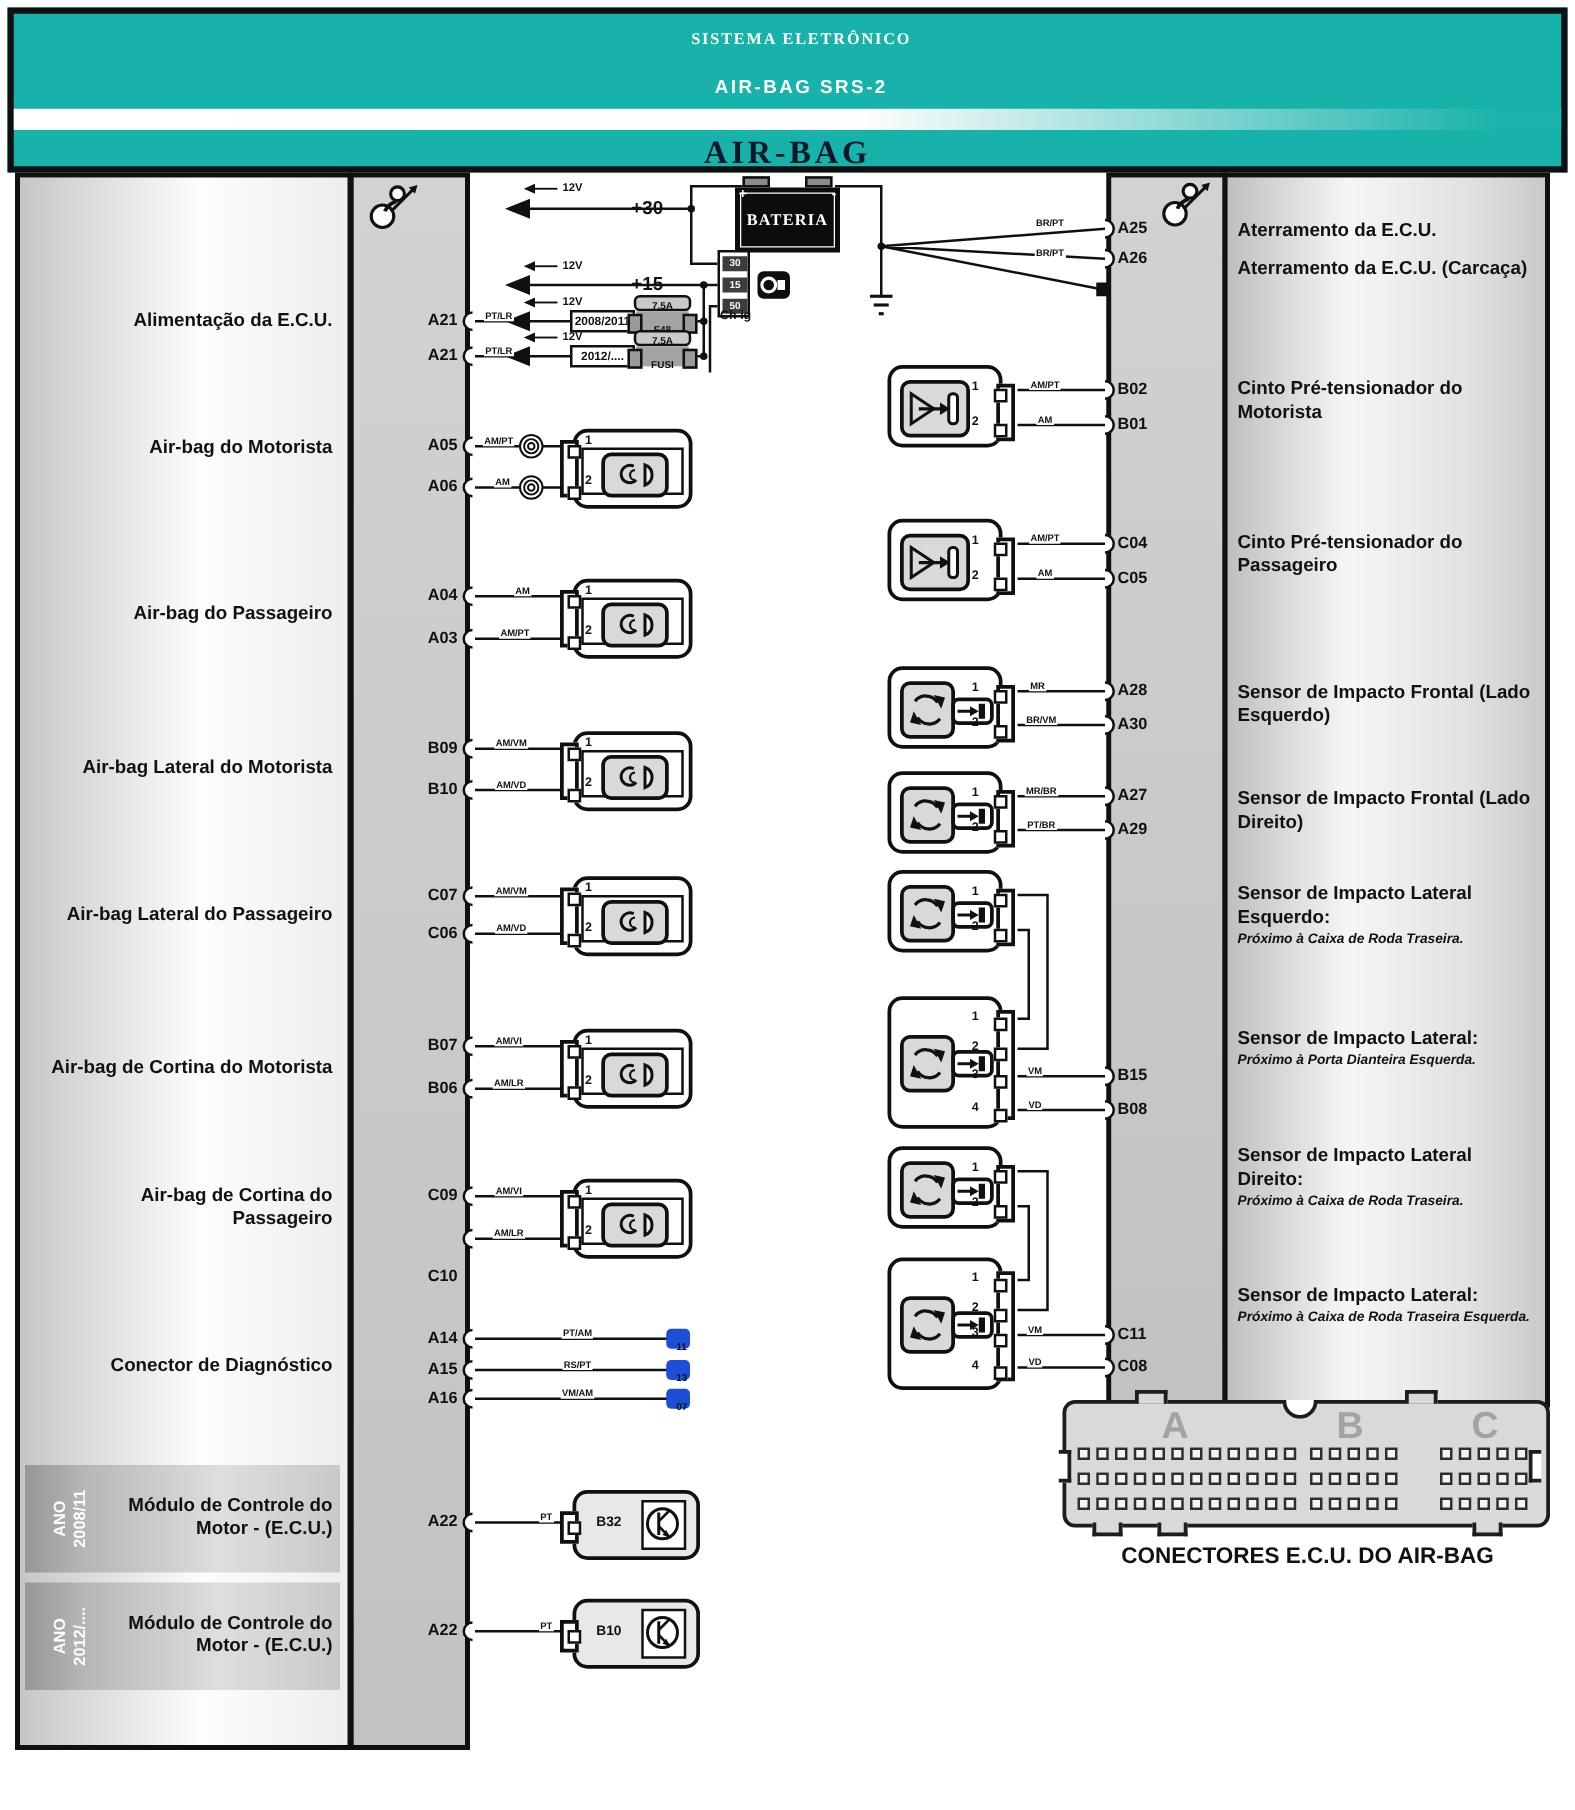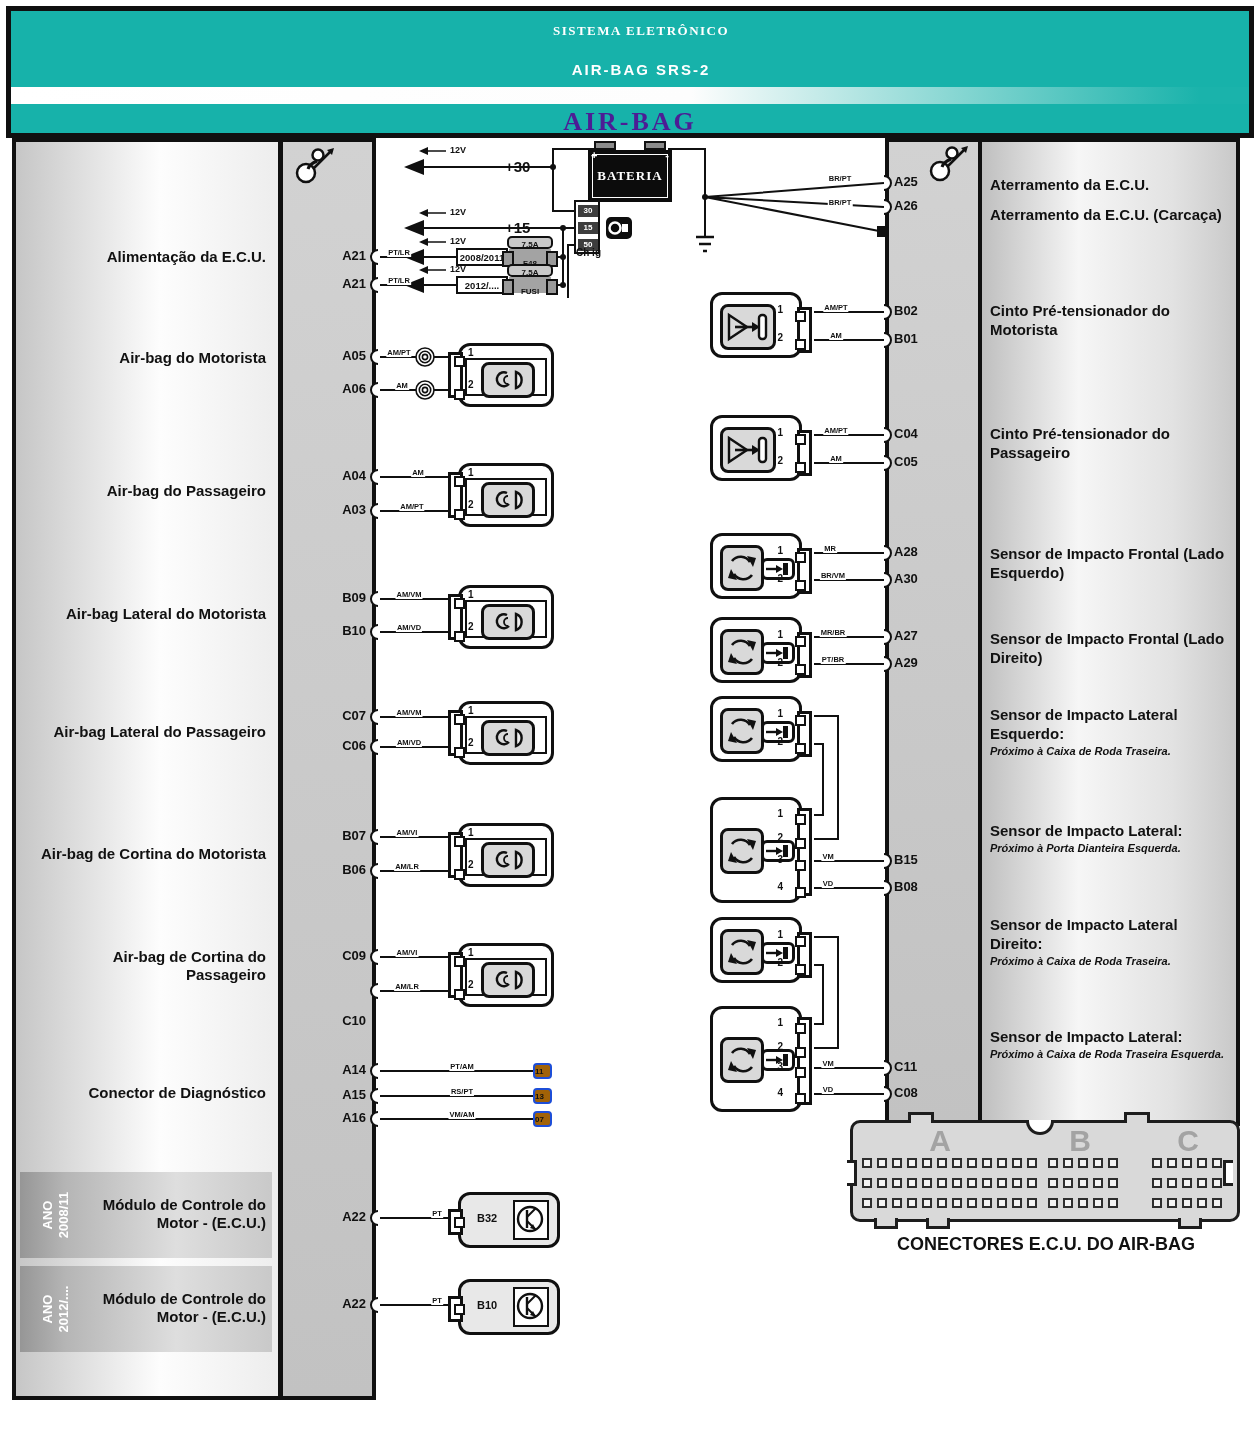--- a/index.html
+++ b/index.html
@@ -7,21 +7,21 @@
         font-family:"Liberation Sans",sans-serif;color:#111}
   .abs{position:absolute}
   
   .header{left:6px;top:6px;width:1248px;height:132px;background:#17b2aa;border:5px solid #101010;box-sizing:border-box}
   .vehbox{left:78px;top:18px;width:352px;height:36px;border:3px solid #fff;border-radius:18px;
           display:flex;align-items:center;justify-content:center;color:#fff;font:bold 15px "Liberation Sans",sans-serif;letter-spacing:.5px}
   .systitle{left:420px;top:12px;width:420px;text-align:center;color:#fff;
             font:bold 13px "Liberation Serif",serif;letter-spacing:1.5px}
   .subsys{left:420px;top:50px;width:420px;text-align:center;color:#fff;font:bold 15px "Liberation Sans",sans-serif;letter-spacing:2px}
   .stripe{left:0;top:76px;width:100%;height:17px;background:linear-gradient(90deg,#fff 0%,#fdfdfd 55%,#1ab3ab 96%)}
-  .bandtitle{left:0;top:96px;width:100%;text-align:center;color:#4c1d95;font:bold 26px "Liberation Serif",serif;letter-spacing:3px}
+  .bandtitle{left:0;top:96px;width:100%;text-align:center;color:#0f172a;font:bold 26px "Liberation Serif",serif;letter-spacing:3px}
   
   .lpanel{left:12px;top:138px;width:270px;height:1262px;border:4px solid #101010;box-sizing:border-box;
           background:linear-gradient(90deg,#c6c6c6 0%,#fdfdfd 55%,#ededed 100%)}
   .lcol{left:279px;top:138px;width:97px;height:1262px;border:4px solid #101010;box-sizing:border-box;
         background:linear-gradient(180deg,#d2d2d2,#c2c2c2)}
   .rcol{left:885px;top:138px;width:97px;height:988px;border:4px solid #101010;box-sizing:border-box;
         background:linear-gradient(180deg,#d2d2d2,#c2c2c2)}
   .rpanel{left:978px;top:138px;width:262px;height:988px;border:4px solid #101010;box-sizing:border-box;
           background:linear-gradient(90deg,#bfbfbf 0%,#f6f6f6 38%,#e2e2e2 75%,#c9c9c9 100%)}
   
@@ -54,22 +54,22 @@
   .fuse{width:46px;height:28px;z-index:3}
   .fuse .amp{position:absolute;left:0;top:-8px;width:100%;height:13px;background:#c9c9c9;border:2px solid #101010;
              border-radius:5px;font:bold 8px "Liberation Sans",sans-serif;text-align:center;line-height:13px;box-sizing:border-box}
   .fuse .body{position:absolute;left:2px;top:5px;width:42px;height:16px;background:#e9e9e9;border:8px solid #a3a3a3;
               font:bold 8px "Liberation Sans",sans-serif;text-align:center;line-height:14px;box-sizing:border-box}
   .fuse .cap{position:absolute;width:8px;height:12px;background:#9a9a9a;border:2px solid #101010;top:7px}
   .ybox{width:52px;height:18px;border:2px solid #101010;background:#fff;font:bold 9.5px "Liberation Sans",sans-serif;
         text-align:center;line-height:16px;z-index:3;box-sizing:border-box}
   .term{position:absolute;left:2px;width:20px;height:12px;background:#3d3d3d;color:#fff;
         font:bold 8px "Liberation Sans",sans-serif;text-align:center;line-height:12px}
-  .dbox{width:19px;height:16px;border:2px solid #1d4ed8;border-radius:4px;background:#a16207;
-        font:bold 8px "Liberation Sans",sans-serif;text-align:left;line-height:14px;z-index:3;box-sizing:border-box}
+  .dbox{width:19px;height:16px;border:8px solid #1d4ed8;border-radius:4px;background:#7dd3fc;
+        font:bold 8px "Liberation Sans",sans-serif;text-align:right;line-height:14px;z-index:3;box-sizing:border-box}
   .ecm{width:102px;height:56px;border:3px solid #101010;border-radius:12px;background:#e8e8e8;box-sizing:border-box}
   .ecm .lbl{position:absolute;left:16px;top:17px;font:bold 11px "Liberation Sans",sans-serif}
   .ecm .icn{position:absolute;right:8px;top:5px;width:36px;height:40px;border:2.5px solid #101010;background:#fff;box-sizing:border-box}
   .band{left:20px;width:252px;background:linear-gradient(90deg,#969696 0%,#b5b5b5 18%,#dedede 62%,#c9c9c9 100%);z-index:2}
   .bandtxt{position:absolute;left:-14px;top:23px;width:108px;height:40px;transform:rotate(-90deg);
            color:#fff;font:bold 13px "Liberation Sans",sans-serif;text-align:center;line-height:1.2}
   
   .batt{width:84px;height:52px;background:#0c0c0c;z-index:2}
   .batin{position:absolute;inset:4px;border:1.5px solid #fff;display:flex;align-items:center;justify-content:center;
          color:#fff;font:bold 13px "Liberation Serif",serif;letter-spacing:1px}

